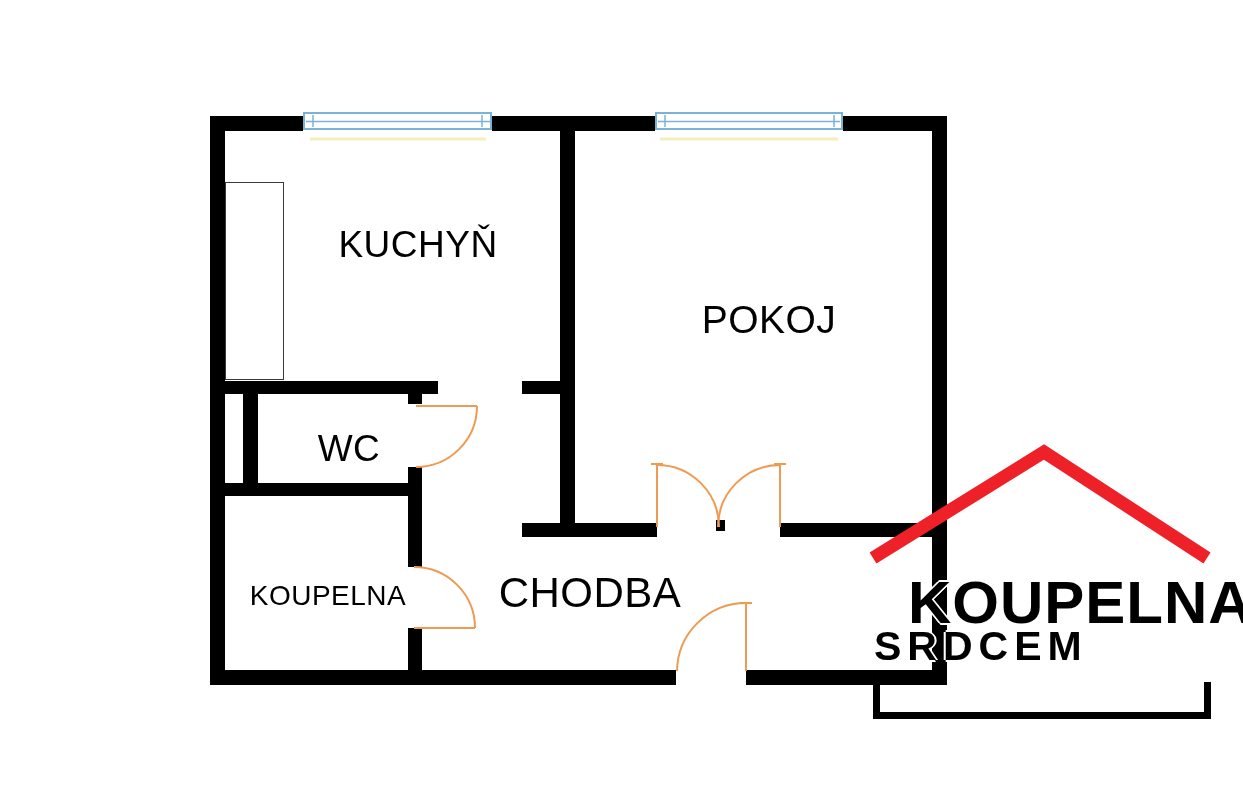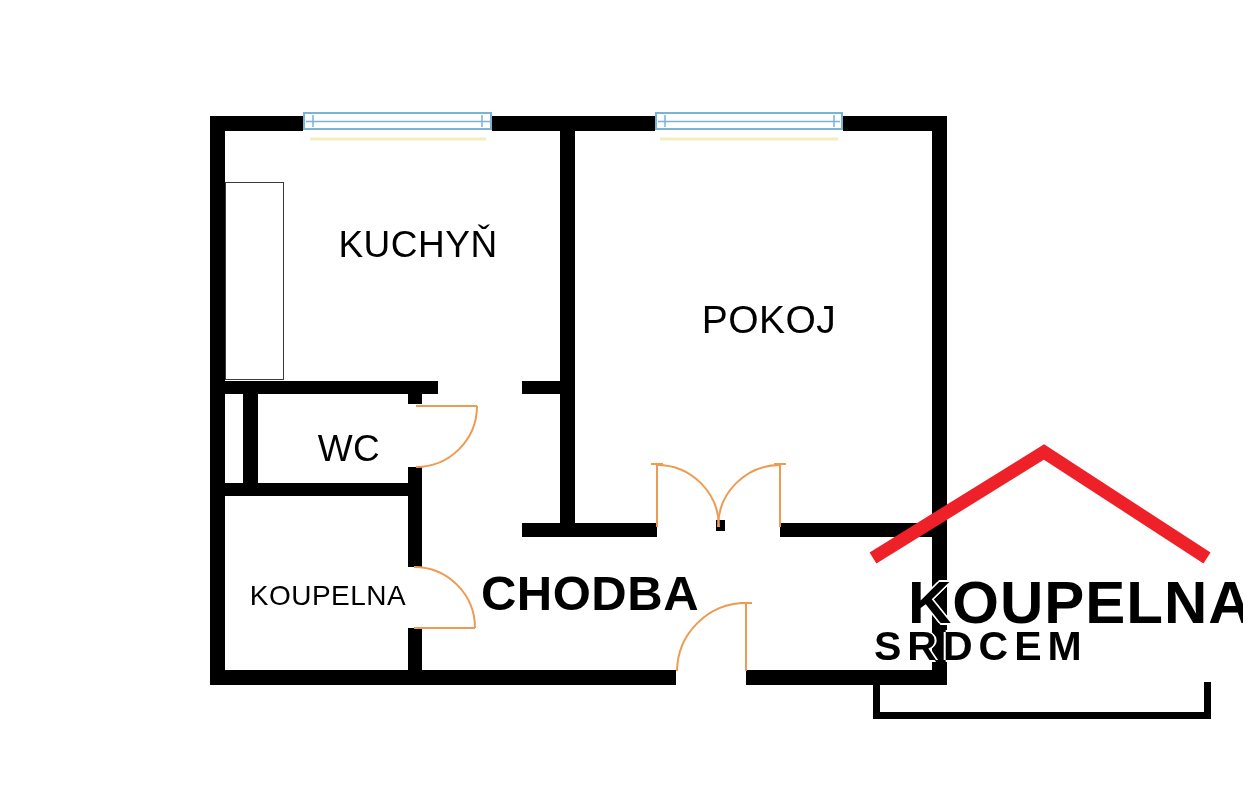--- a/index.html
+++ b/index.html
@@ -45,21 +45,21 @@
     position:absolute;left:873px;top:682px;width:338px;height:37px;
     box-sizing:border-box;
     border-left:7px solid var(--color-text);
     border-right:7px solid var(--color-text);
     border-bottom:7px solid var(--color-text);
   }
   .lbl-kuchyn{left:418px;top:245px;font-size:37px;}
   .lbl-pokoj{left:769px;top:320px;font-size:39px;}
   .lbl-wc{left:349px;top:449px;font-size:37px;}
   .lbl-koupelna{left:328px;top:596px;font-size:28px;}
-  .lbl-chodba{left:590px;top:593px;font-size:49px;font-weight:bold;}
+  .lbl-chodba{left:590px;top:593px;font-size:42px;}
 </style>
 </head>
 <body>
 
 <div class="canvas">
 
   <div class="wall" style="left:210px;top:116px;width:93px;height:15px;"></div>
   <div class="wall" style="left:492px;top:116px;width:163px;height:15px;"></div>
   <div class="wall" style="left:843px;top:116px;width:104px;height:15px;"></div>
   <div class="wall" style="left:210px;top:116px;width:15px;height:569px;"></div>

